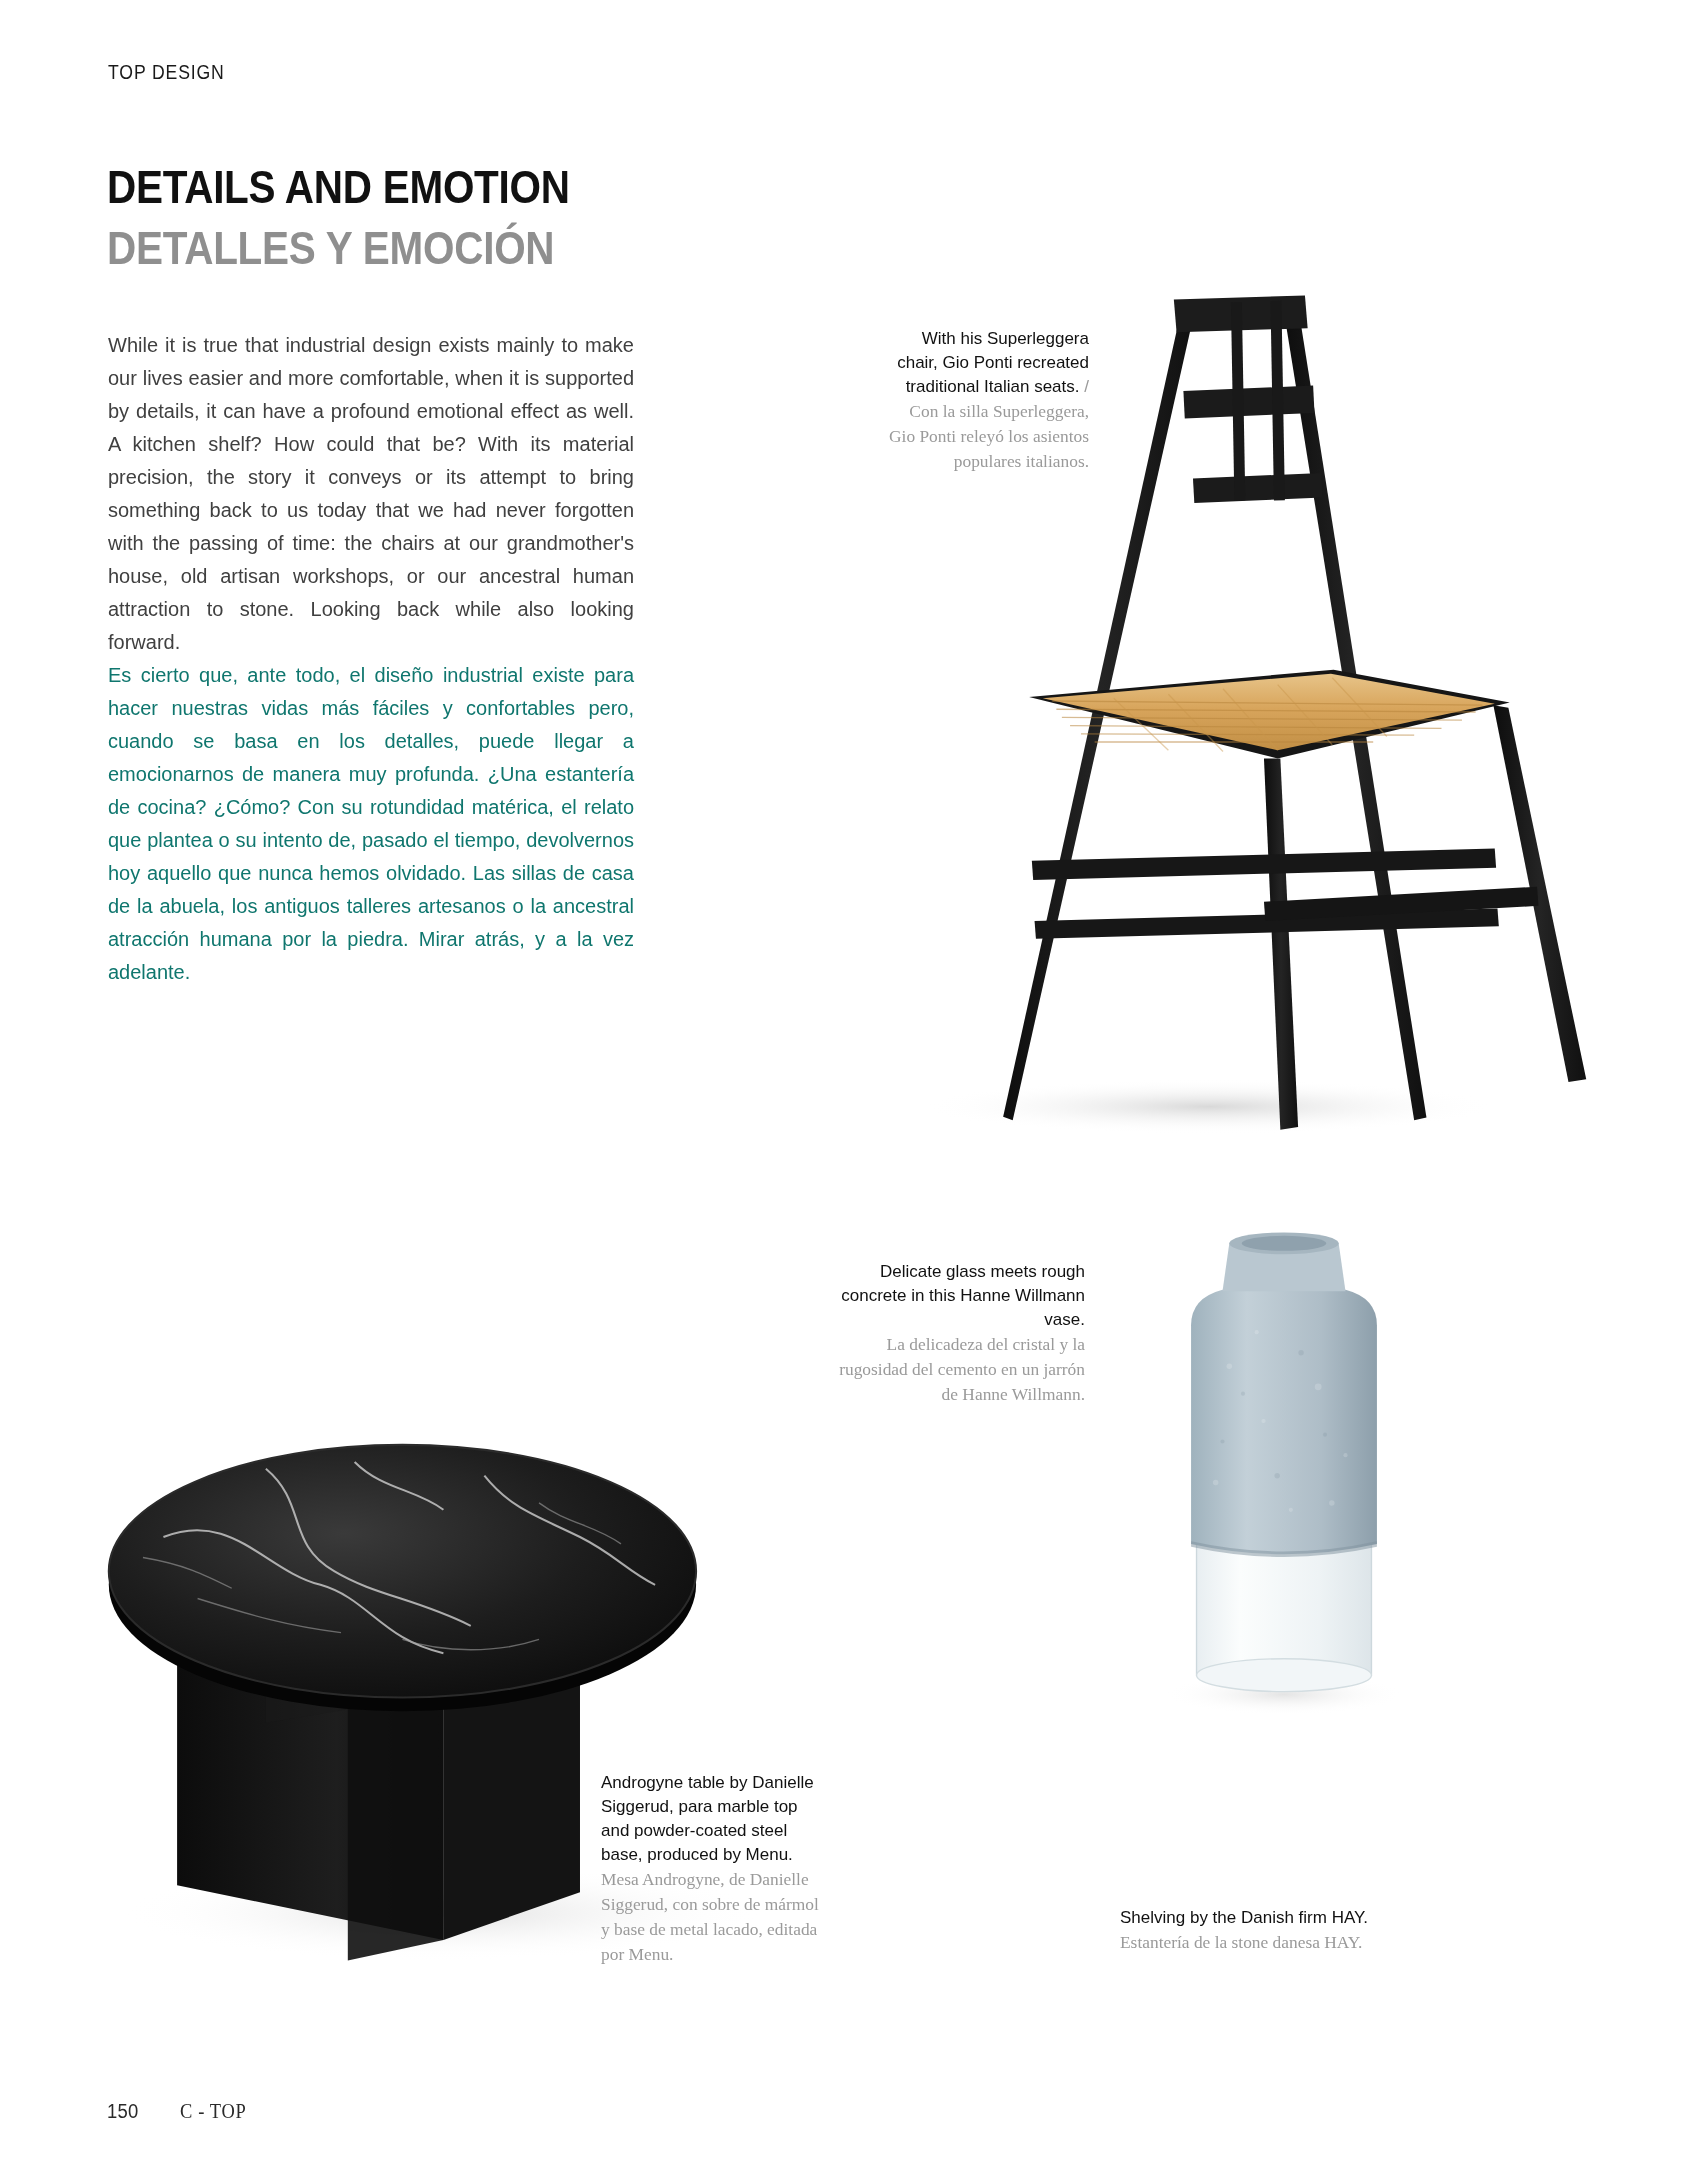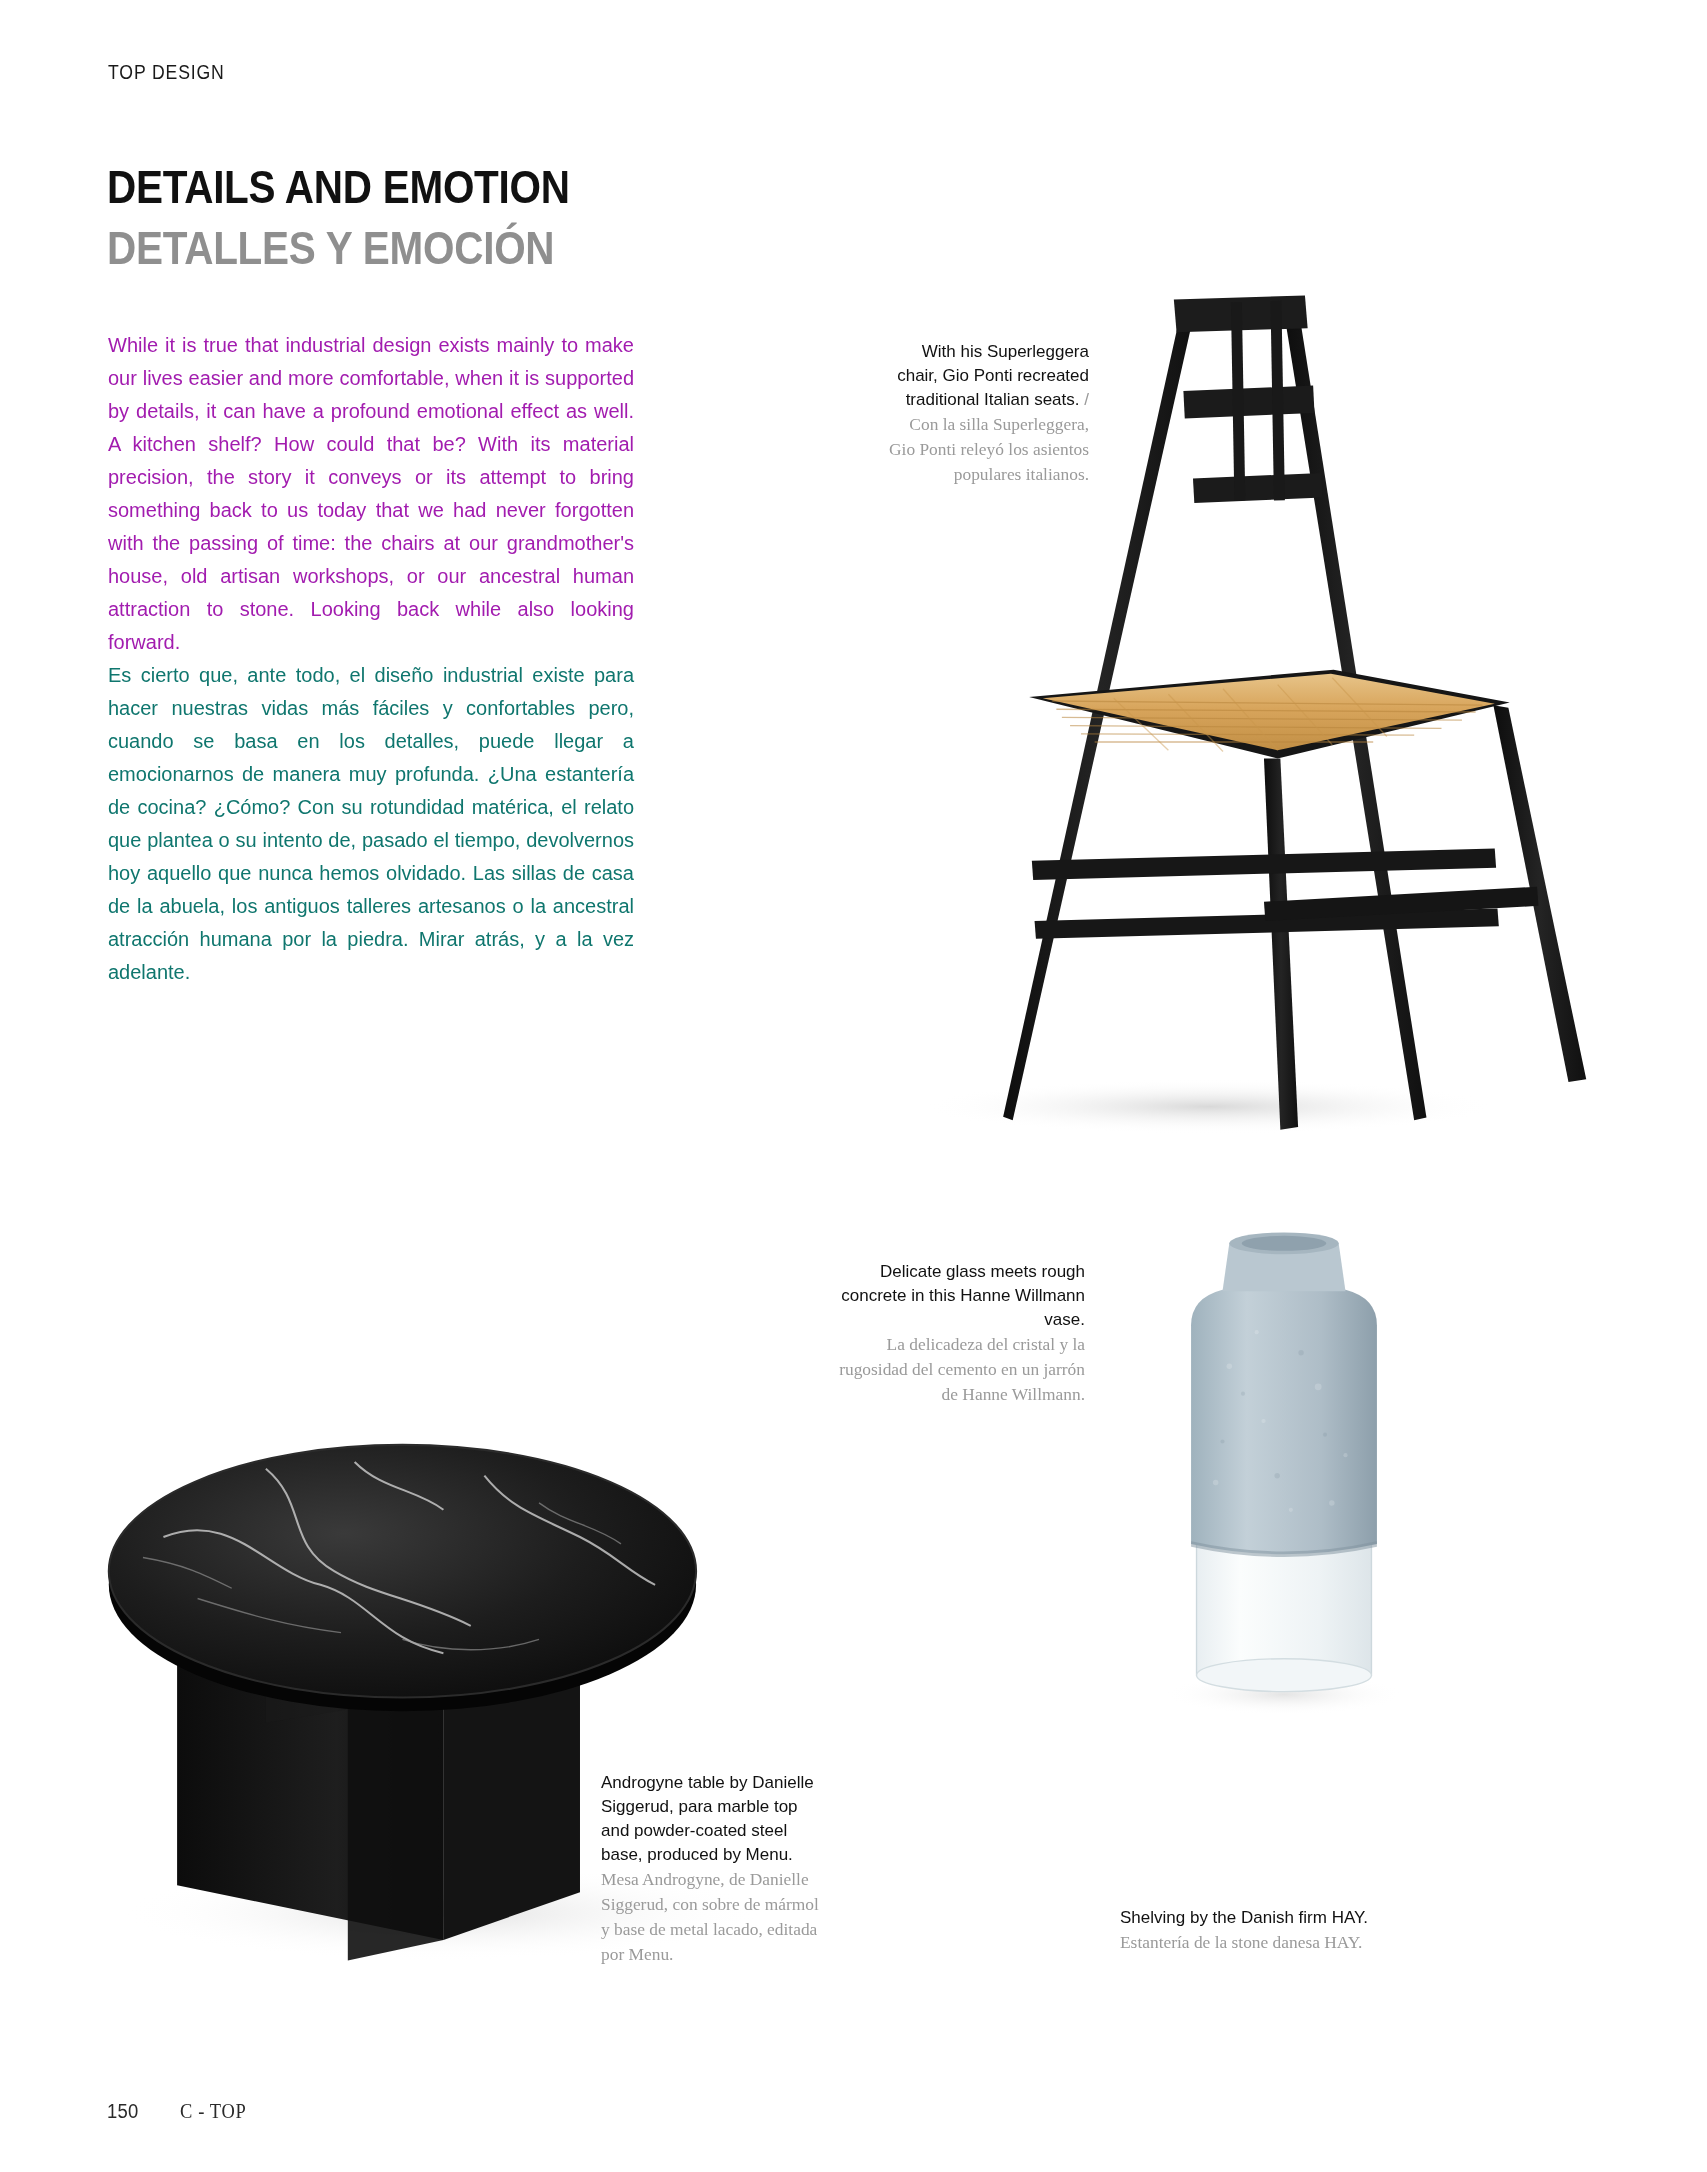--- a/index.html
+++ b/index.html
@@ -64,21 +64,21 @@
   .intro {
     position: absolute;
     left: 108px;
     top: 329px;
     width: 526px;
     font-size: 20px;
     line-height: 33px;
     letter-spacing: 0px;
   }
   .intro .en {
-    color: #a21caf;
+    color: #404040;
     display: block;
     text-align: justify;
   }
   .intro .es {
     color: #0f766e;
     display: block;
     text-align: justify;
     margin-top: 0;
   }
 
@@ -91,21 +91,21 @@
   .caption .en { color: #111; }
   .caption .sep { color: #9a9a9a; }
   .caption .es {
     color: #9a9a9a;
     font-family: "Liberation Serif", serif;
     font-size: 17.4px;
   }
 
   #caption-chair {
     left: 881px;
-    top: 340px;
+    top: 327px;
     width: 208px;
     text-align: right;
   }
   #caption-vase {
     left: 839px;
     top: 1260px;
     width: 246px;
     text-align: right;
   }
   #caption-table {

